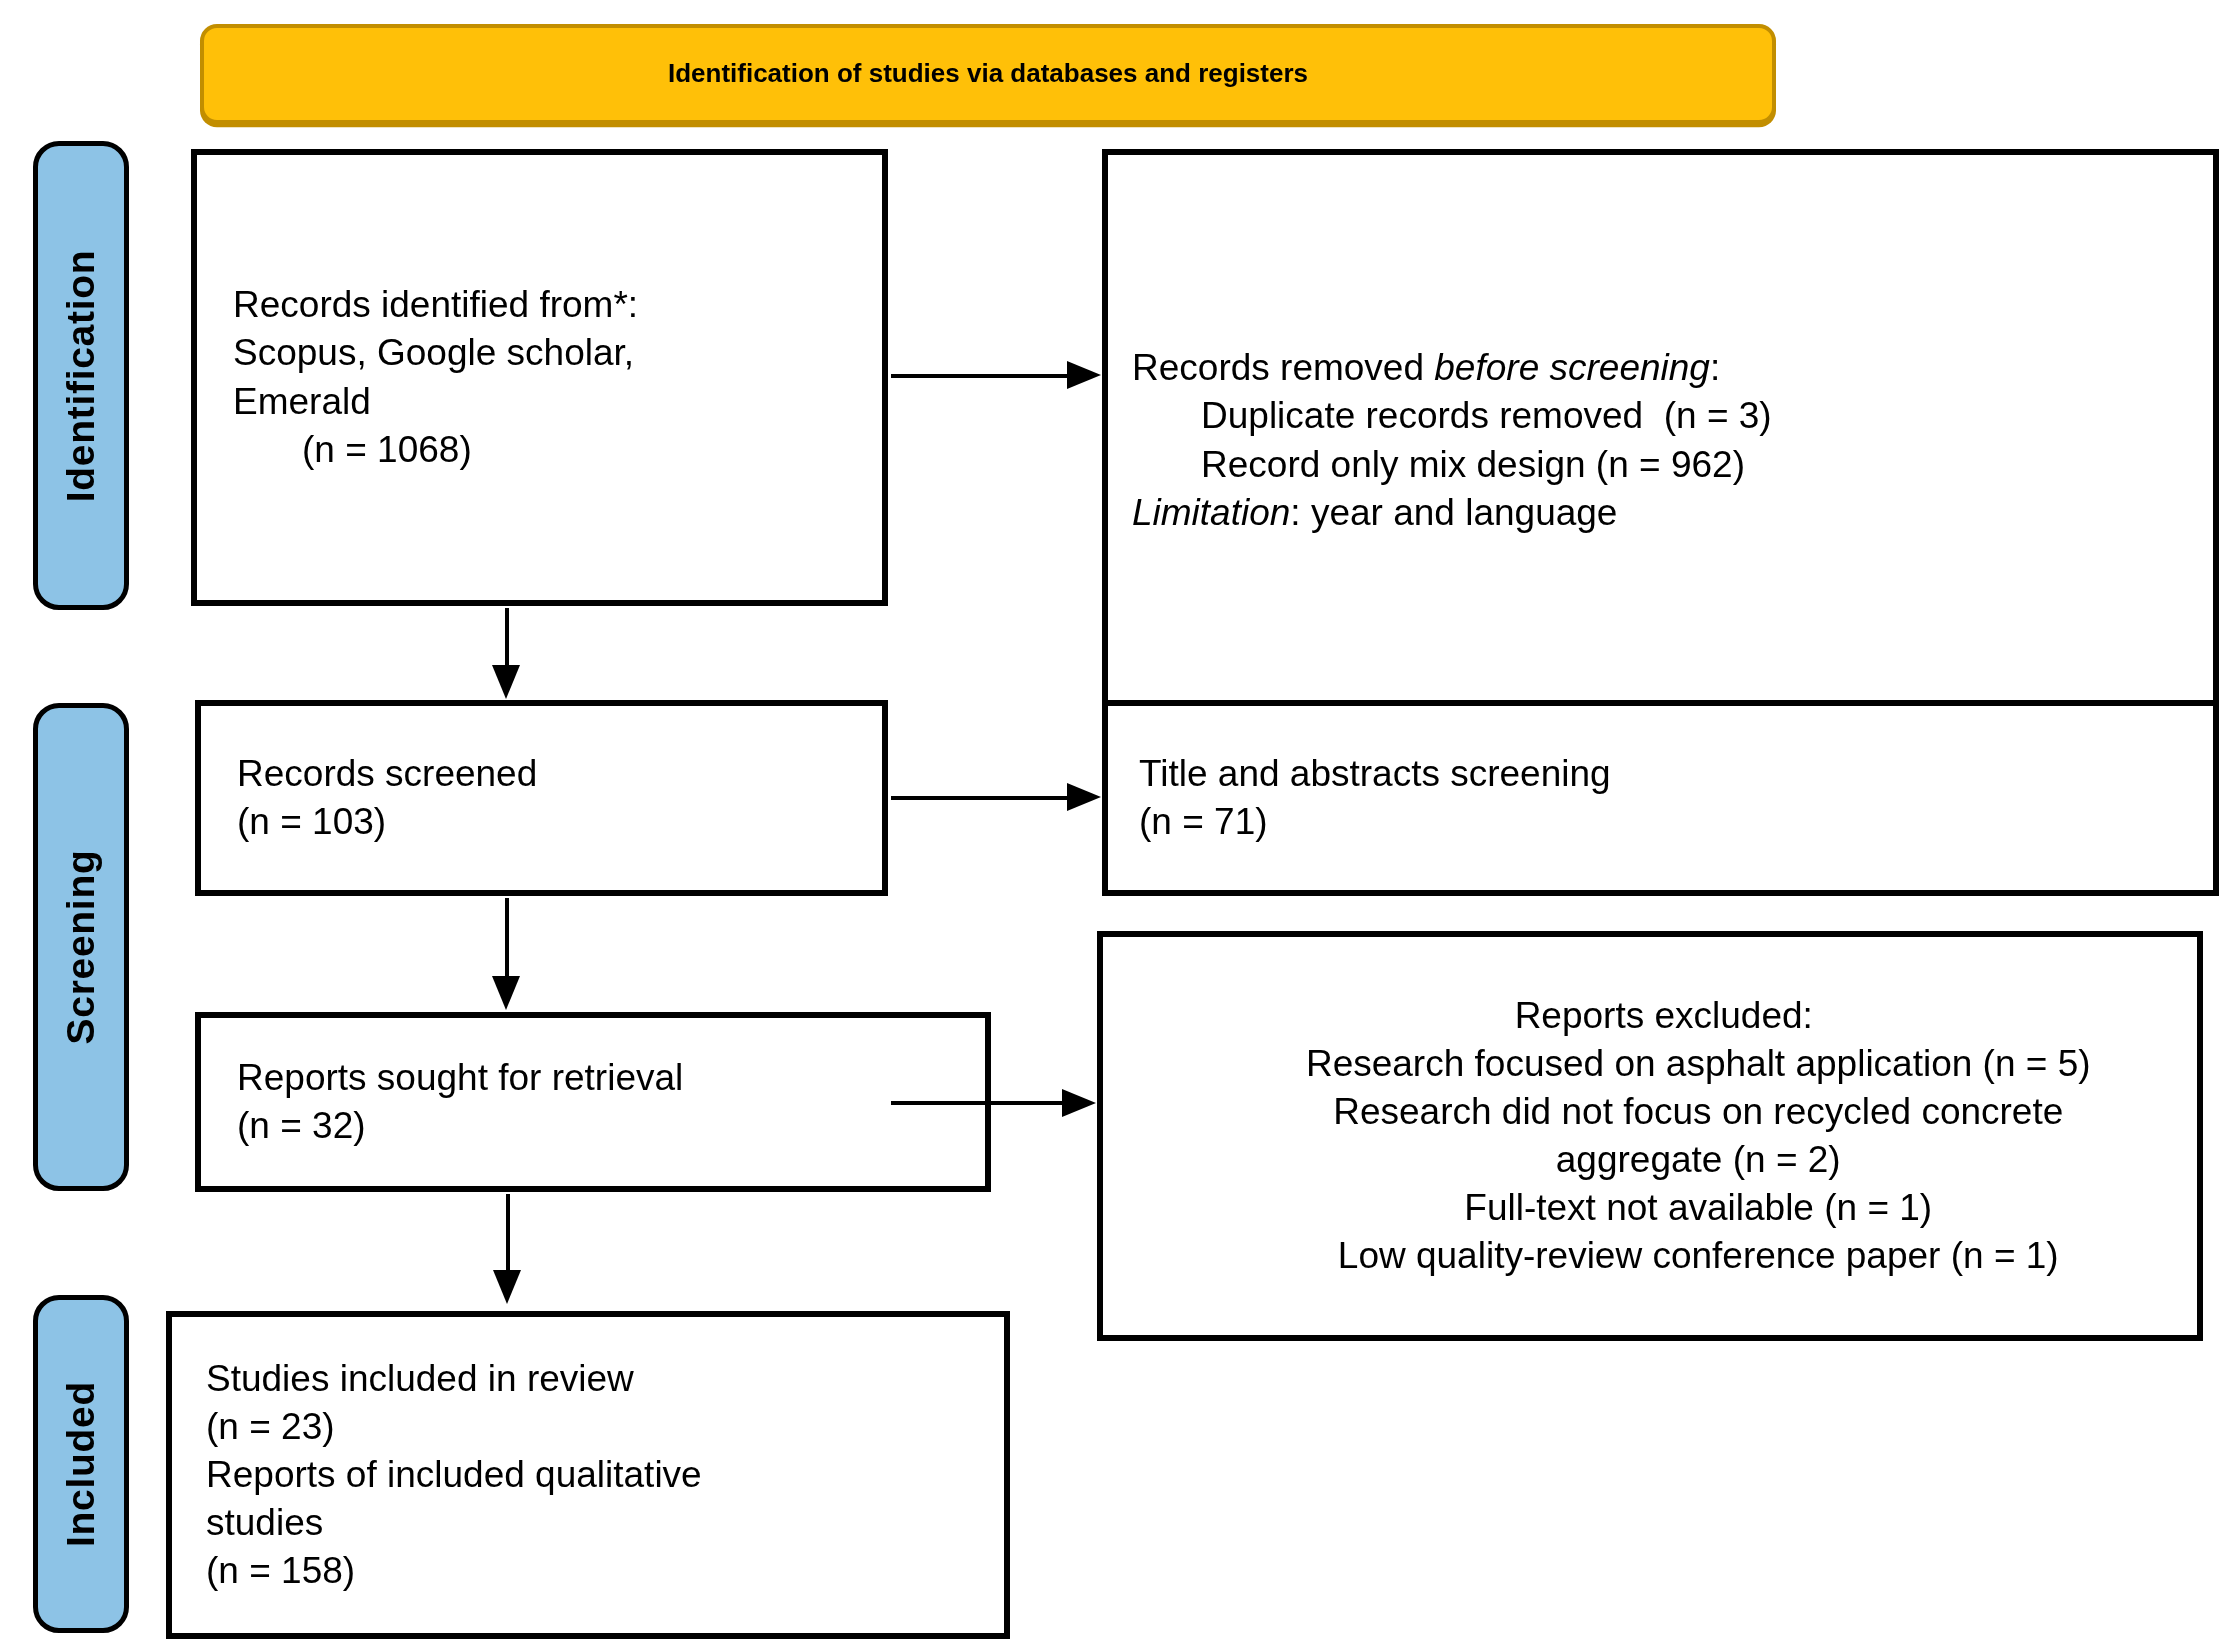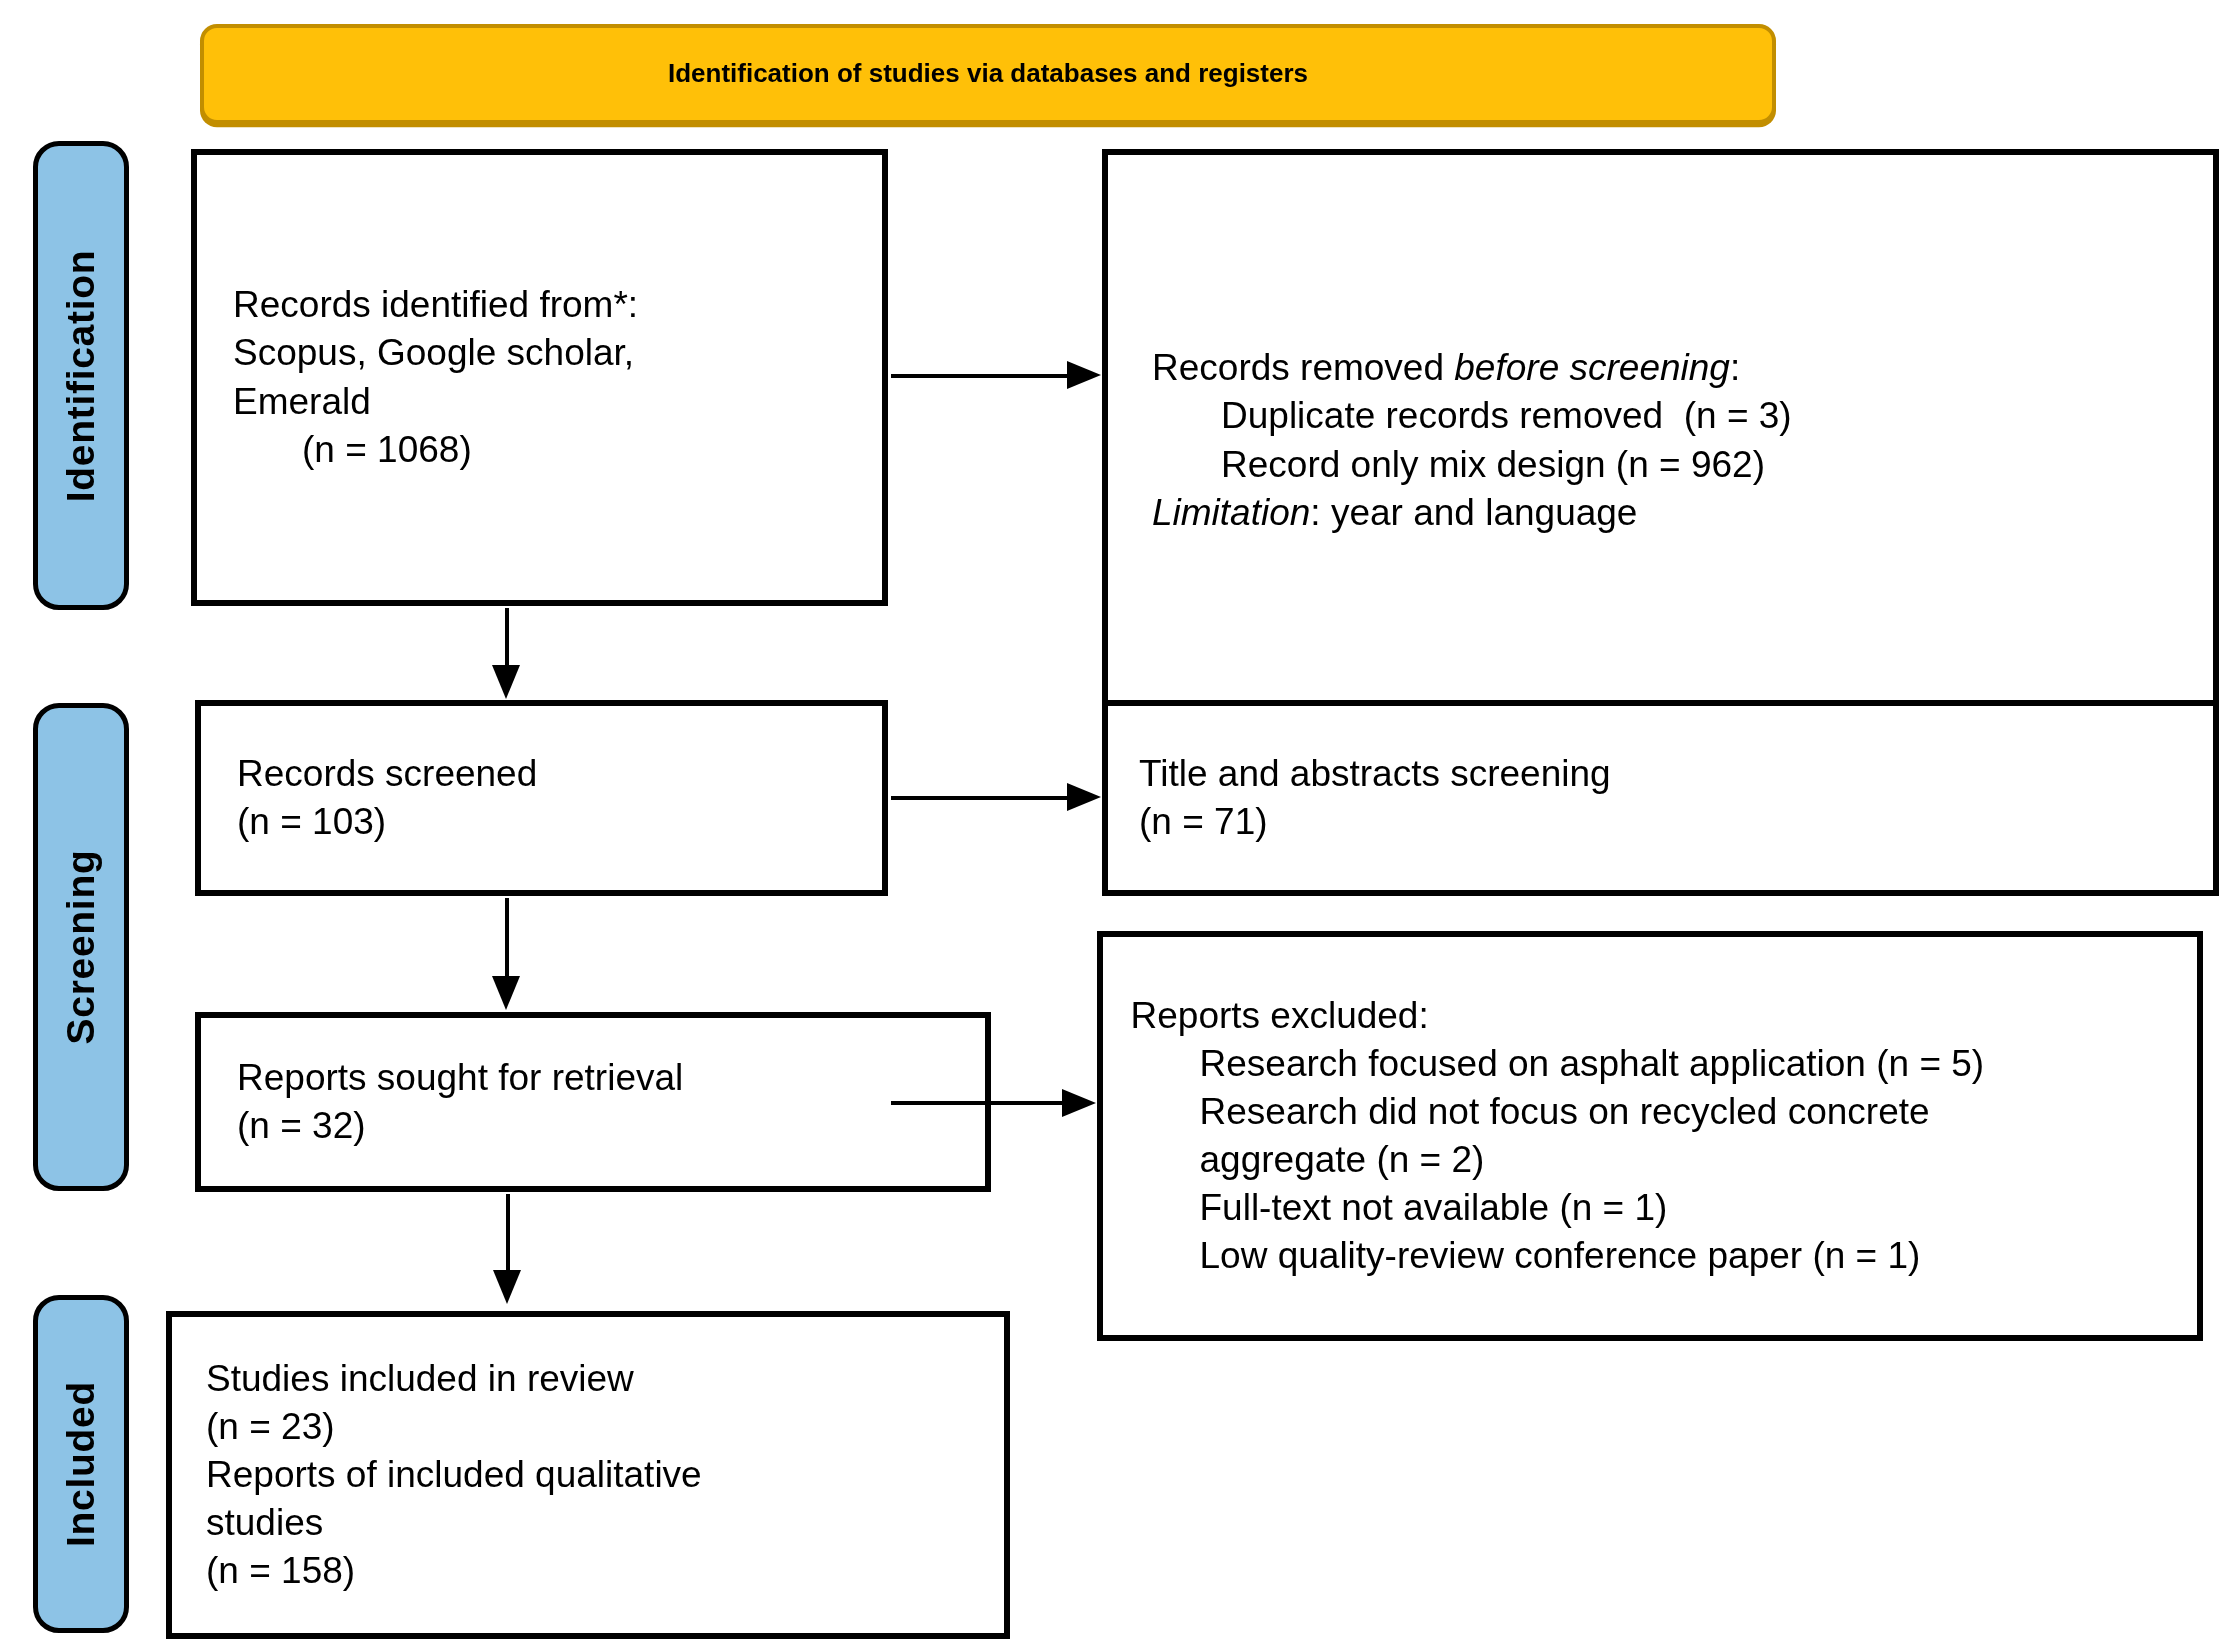--- a/index.html
+++ b/index.html
@@ -53,25 +53,25 @@
     box-sizing:border-box;
     background:#ffffff;
     border:6.6px solid var(--box-border);
     display:flex;flex-direction:column;justify-content:center;
     font-size:37px;line-height:1.3;
   }
   .fbox .line{white-space:pre;}
   .indent1{padding-left:69px;}
   .ital{font-style:italic;}
   #box-records-identified{left:191px;top:149px;width:697px;height:457px;padding-left:36px;}
-  #box-records-removed{left:1102px;top:149px;width:1117px;height:583px;padding-left:44px;}
+  #box-records-removed{left:1102px;top:149px;width:1117px;height:583px;padding-left:24px;}
   #box-records-screened{left:195px;top:700px;width:693px;height:196px;padding-left:36px;}
   #box-title-abstract{left:1102px;top:700px;width:1117px;height:196px;padding-left:31px;}
   #box-reports-sought{left:195px;top:1012px;width:796px;height:180px;padding-left:36px;}
-  #box-reports-excluded{left:1097px;top:931px;width:1106px;height:410px;padding-left:27.5px;}
+  #box-reports-excluded{left:1097px;top:931px;width:1106px;height:410px;padding-left:27.5px;align-items:center;}
   #box-studies-included{left:166px;top:1311px;width:844px;height:328px;padding-left:34px;}
   
   .shaft-h{position:absolute;height:3.9px;background:#000;}
   .shaft-v{position:absolute;width:3.9px;background:#000;}
   .head-right{
     position:absolute;width:0;height:0;
     border-top:14.4px solid transparent;
     border-bottom:14.4px solid transparent;
     border-left:34px solid #000;
   }

